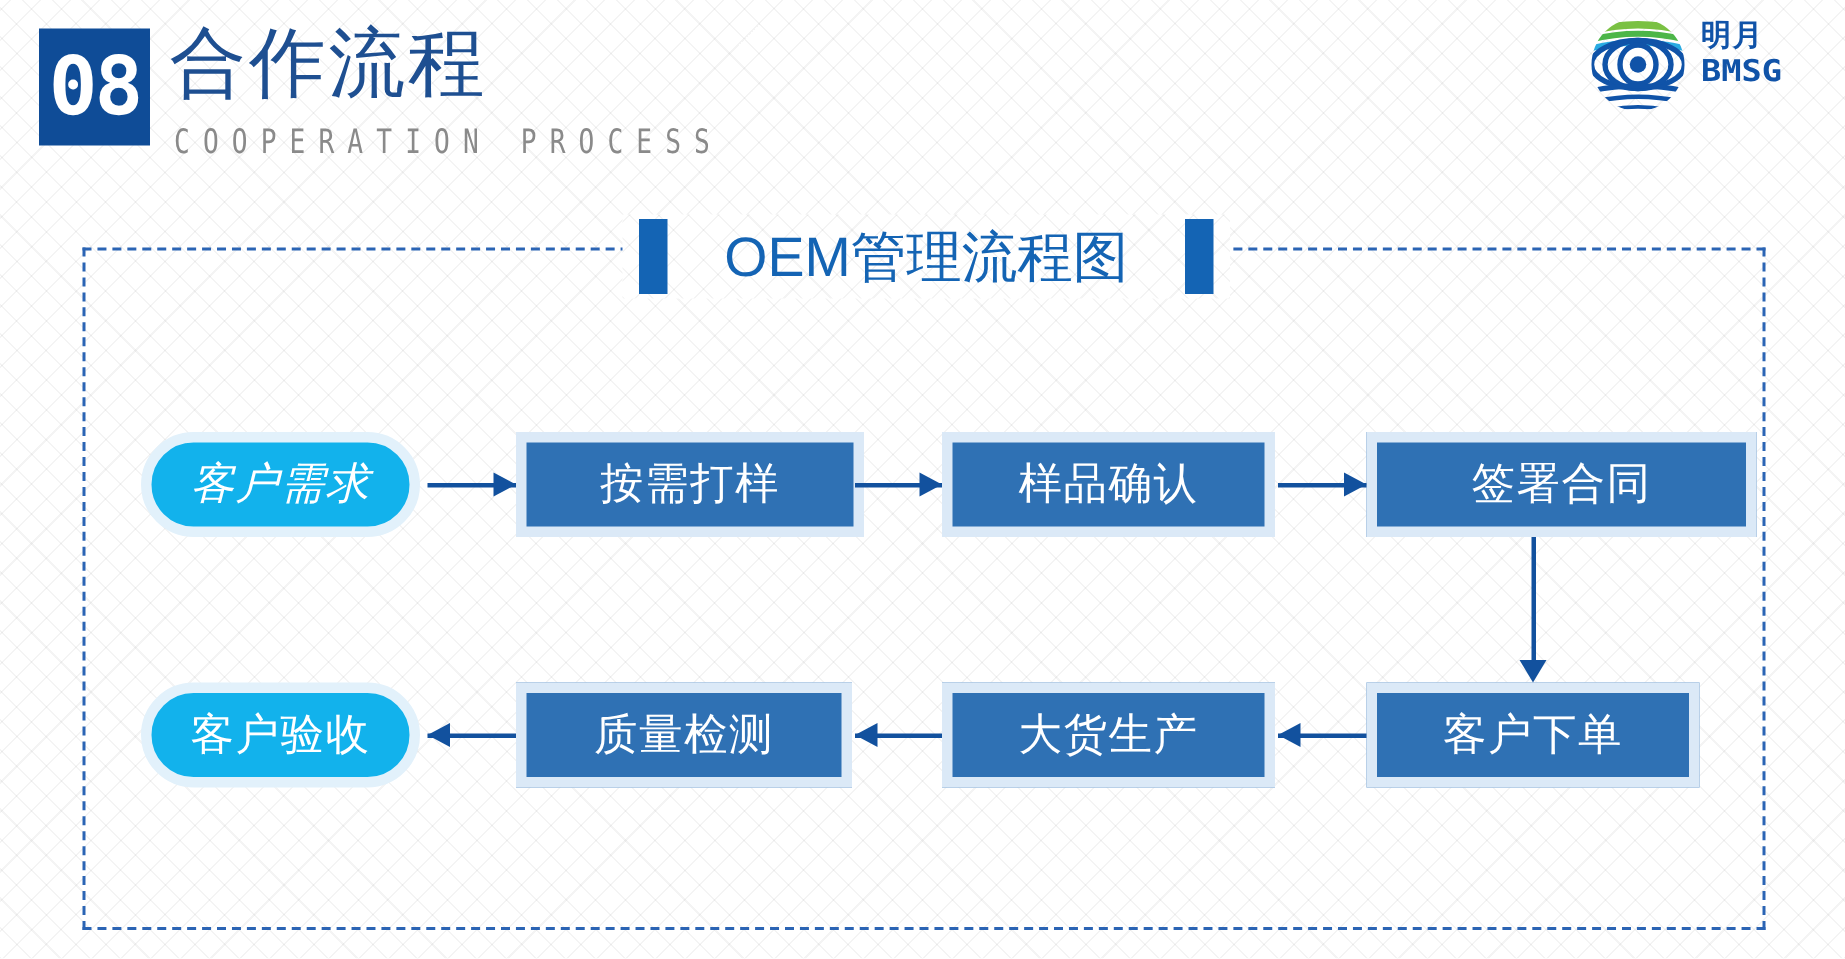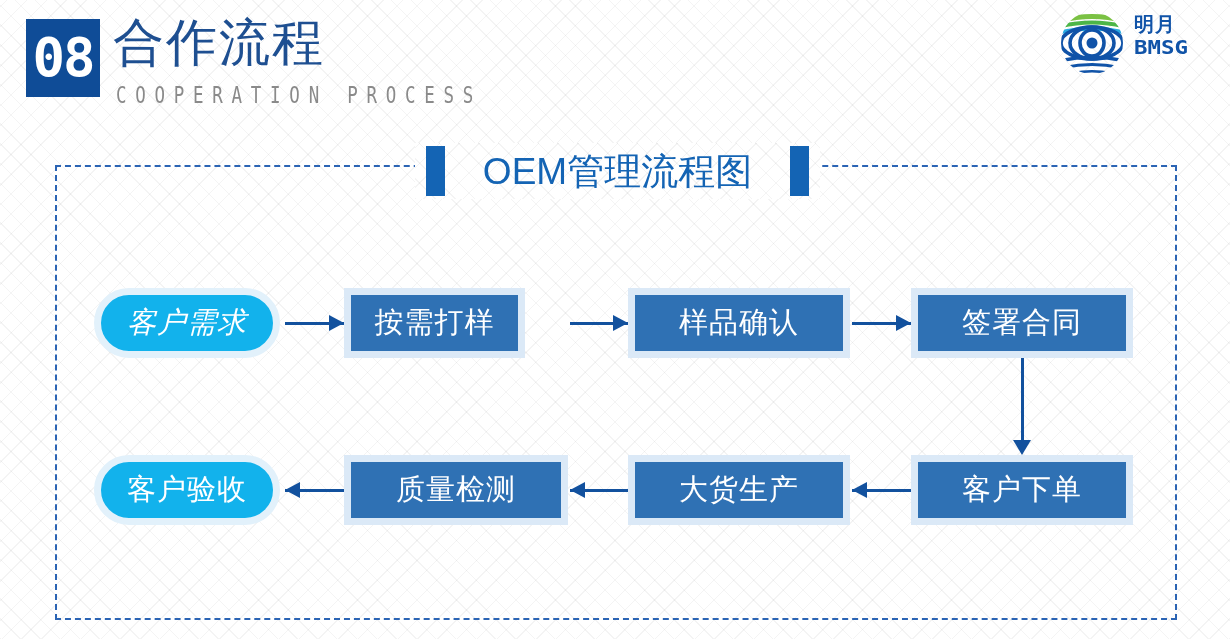--- a/index.html
+++ b/index.html
@@ -259,25 +259,25 @@
   <div class="panel"></div>
 
   <div class="diagram-title-wrap">
     <span class="title-bar"></span>
     <span class="diagram-title">OEM管理流程图</span>
     <span class="title-bar"></span>
   </div>
 
   <div class="node pill" style="left:94px;  top:288px; width:186px; height:70px;font-style:italic;">客户需求</div>
 
-  <div class="node rect" style="left:344px; top:288px; width:181px; height:70px;">按需打样</div>
+  <div class="node rect" style="left:344px; top:288px; width:232px; height:70px;">按需打样</div>
 
   <div class="node rect" style="left:628px; top:288px; width:222px; height:70px;">样品确认</div>
 
-  <div class="node rect" style="left:911px; top:288px; width:222px; height:70px;">签署合同</div>
+  <div class="node rect" style="left:911px; top:288px; width:260px; height:70px;">签署合同</div>
 
   <div class="node pill" style="left:94px;  top:455px; width:186px; height:70px;">客户验收</div>
 
   <div class="node rect" style="left:344px; top:455px; width:224px; height:70px;">质量检测</div>
 
   <div class="node rect" style="left:628px; top:455px; width:222px; height:70px;">大货生产</div>
 
   <div class="node rect" style="left:911px; top:455px; width:222px; height:70px;">客户下单</div>
 
   <div class="arrow-h" style="left:285px; top:316px; width:59px;">

